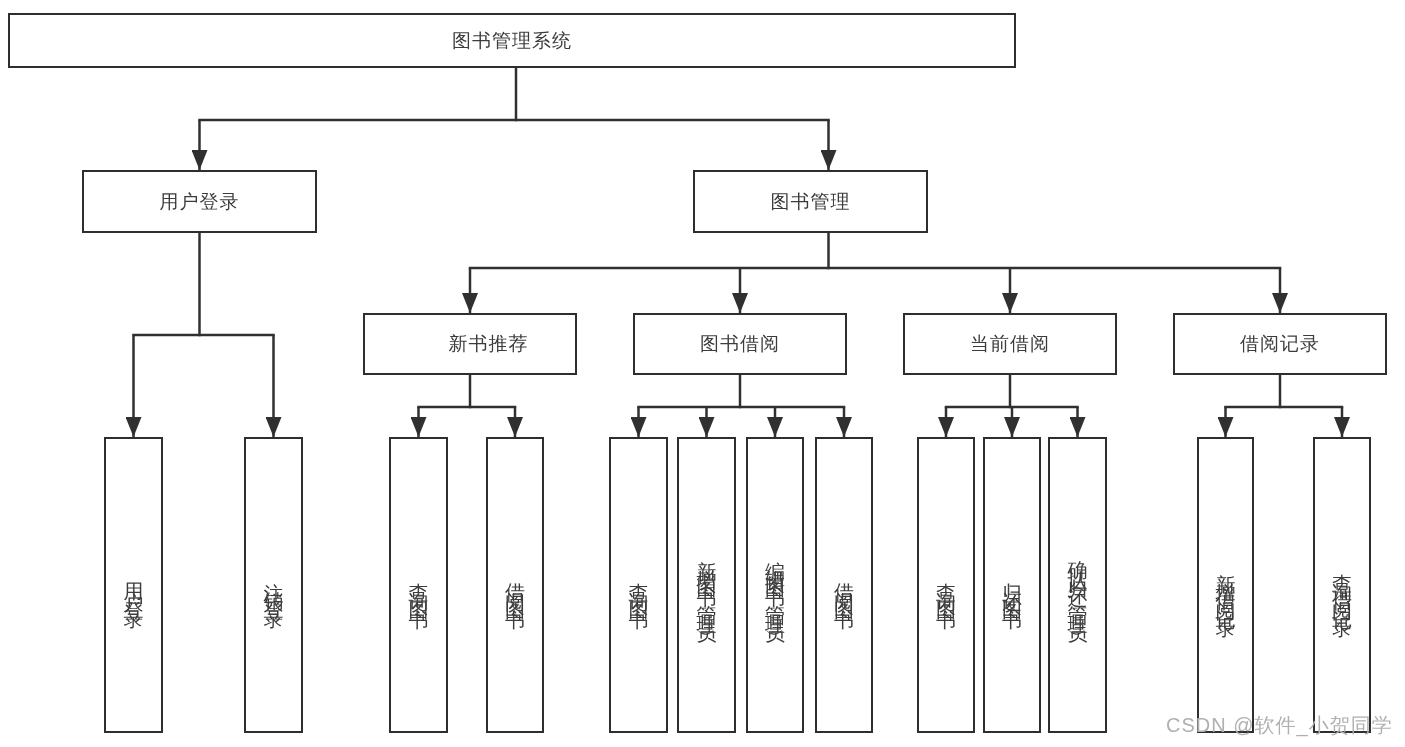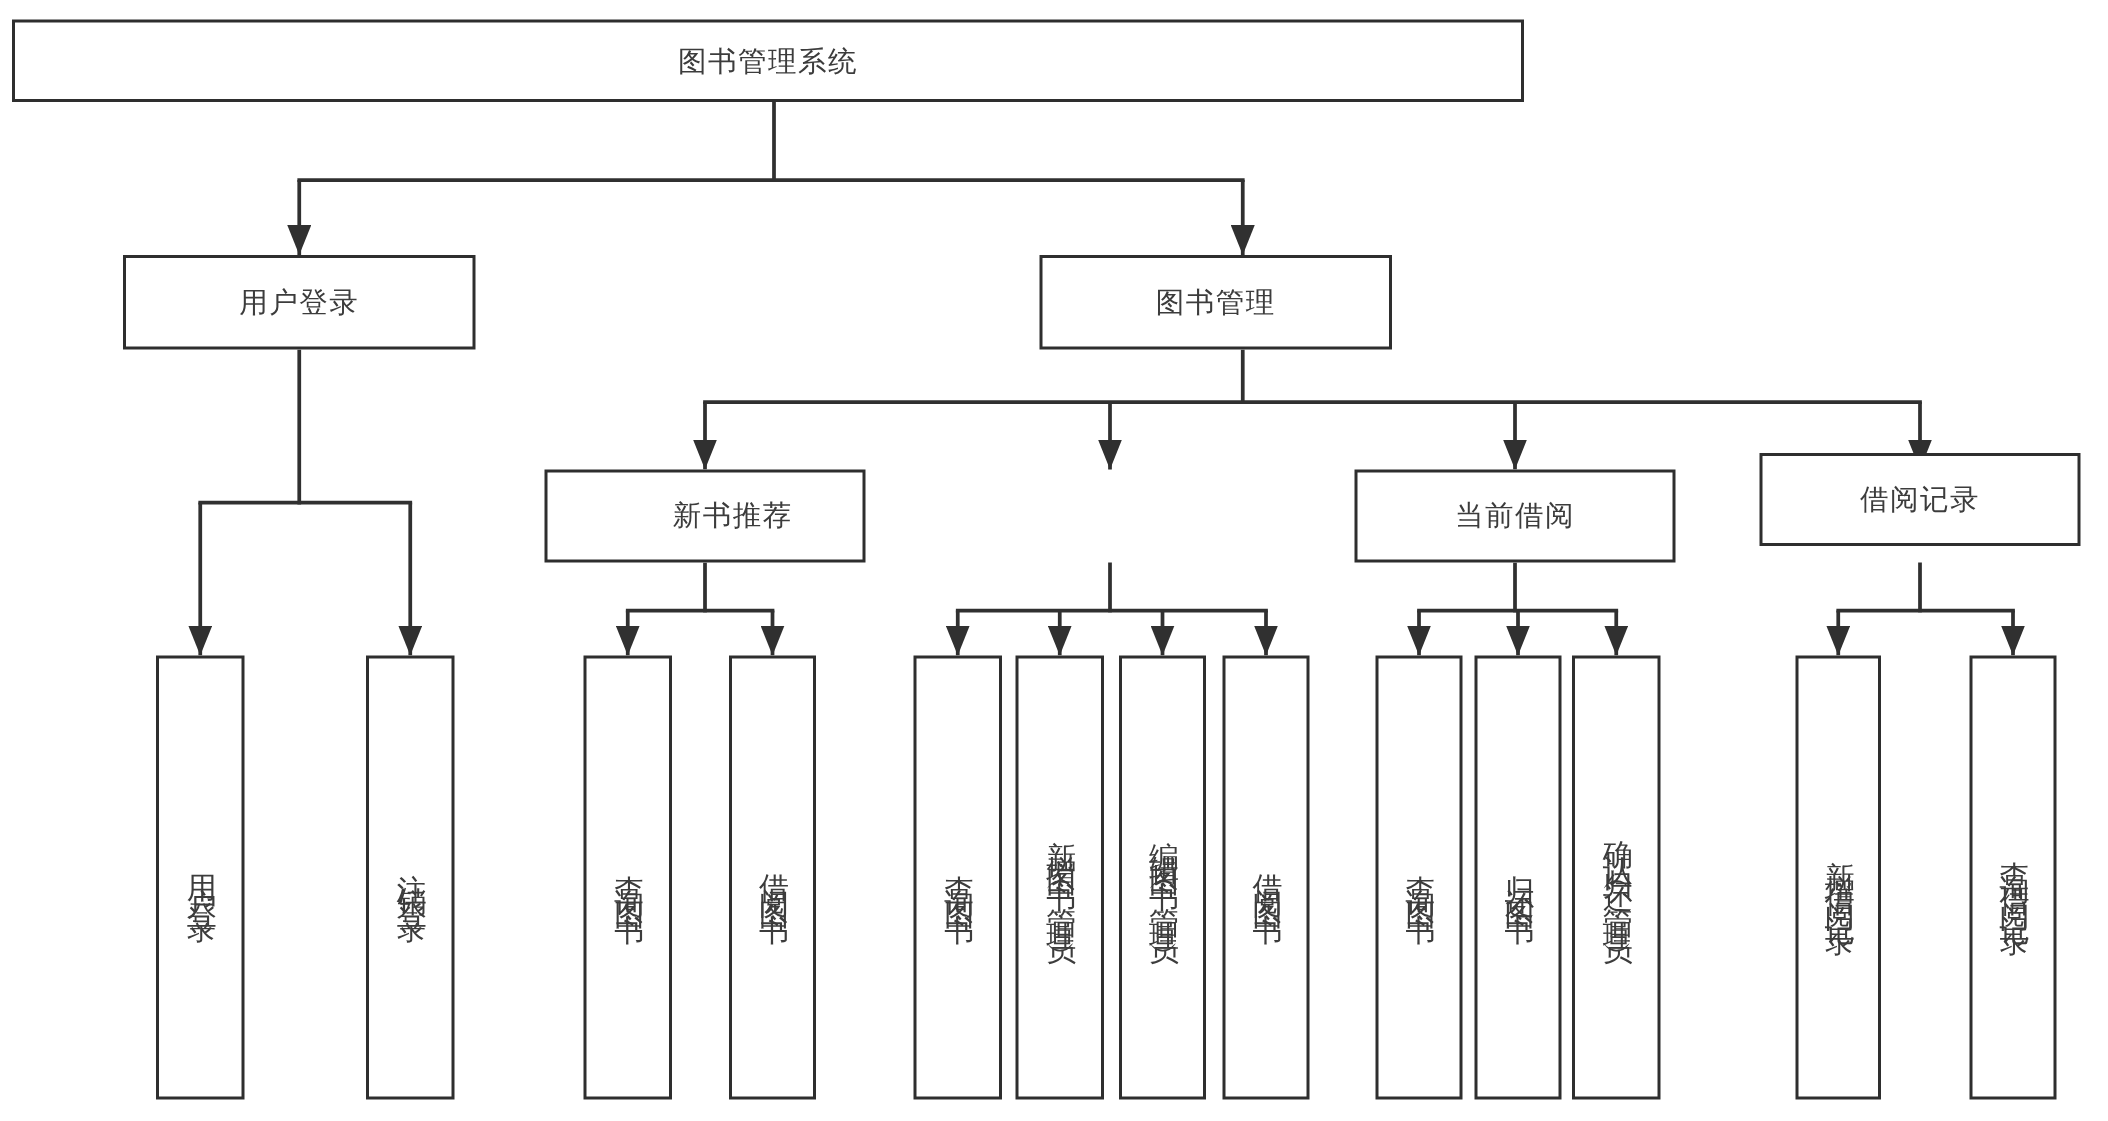--- a/index.html
+++ b/index.html
@@ -36,21 +36,21 @@
     line-height: 1.05;
     letter-spacing: 9px;
   }
   
   .n-root  { left: 8px;   top: 13px;  width: 1008px; height: 55px; }
   .n-ul    { left: 82px;   top: 170px; width: 235px;  height: 63px; }
   .n-bm    { left: 693px;  top: 170px; width: 235px;  height: 63px; }
   .n-m0    { left: 363px;  top: 313px; width: 214px;  height: 62px; padding-left: 37px; }
   .n-m1    { left: 633px;  top: 313px; width: 214px;  height: 62px; }
   .n-m2    { left: 903px;  top: 313px; width: 214px;  height: 62px; }
-  .n-m3    { left: 1173px; top: 302px; width: 214px;  height: 62px; }
+  .n-m3    { left: 1173px; top: 313px; width: 214px;  height: 62px; }
   
   .leaf    { top: 437px; height: 296px; }
   .f-a0 { left: 104px;  width: 59px; }
   .f-a1 { left: 244px;  width: 59px; }
   .f-b0 { left: 389px;  width: 59px; }
   .f-b1 { left: 486px;  width: 58px; }
   .f-c0 { left: 609px;  width: 59px; }
   .f-c1 { left: 677px;  width: 59px; }
   .f-c2 { left: 746px;  width: 58px; }
   .f-c3 { left: 815px;  width: 58px; }
@@ -129,20 +129,23 @@
   <div class="box h n-ul">
     <span>用户登录</span>
   </div>
   <div class="box h n-bm">
     <span>图书管理</span>
   </div>
 
   <div class="box h n-m0">
     <span>新书推荐</span>
   </div>
+  <div class="box h n-m1">
+    <span>图书借阅</span>
+  </div>
   <div class="box h n-m2">
     <span>当前借阅</span>
   </div>
   <div class="box h n-m3">
     <span>借阅记录</span>
   </div>
 
   <div class="box leaf f-a0">
     <span>用户登录</span>
   </div>
@@ -180,13 +183,14 @@
     <span>确认归还（管理员）</span>
   </div>
 
   <div class="box leaf f-e0">
     <span>新增借阅记录</span>
   </div>
   <div class="box leaf f-e1">
     <span>查询借阅记录</span>
   </div>
 
+  <div id="watermark">CSDN @软件_小贺同学</div>
 </div>
 
 </body></html>

